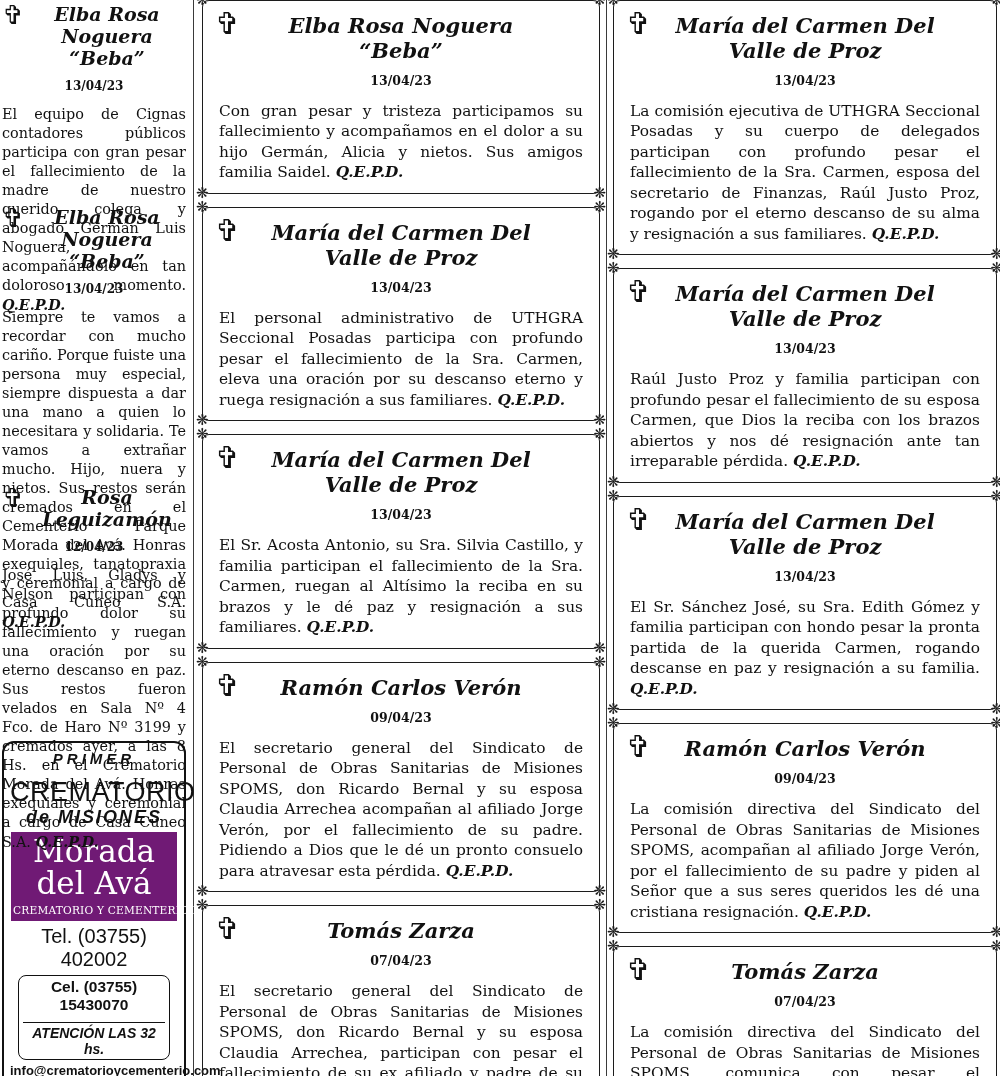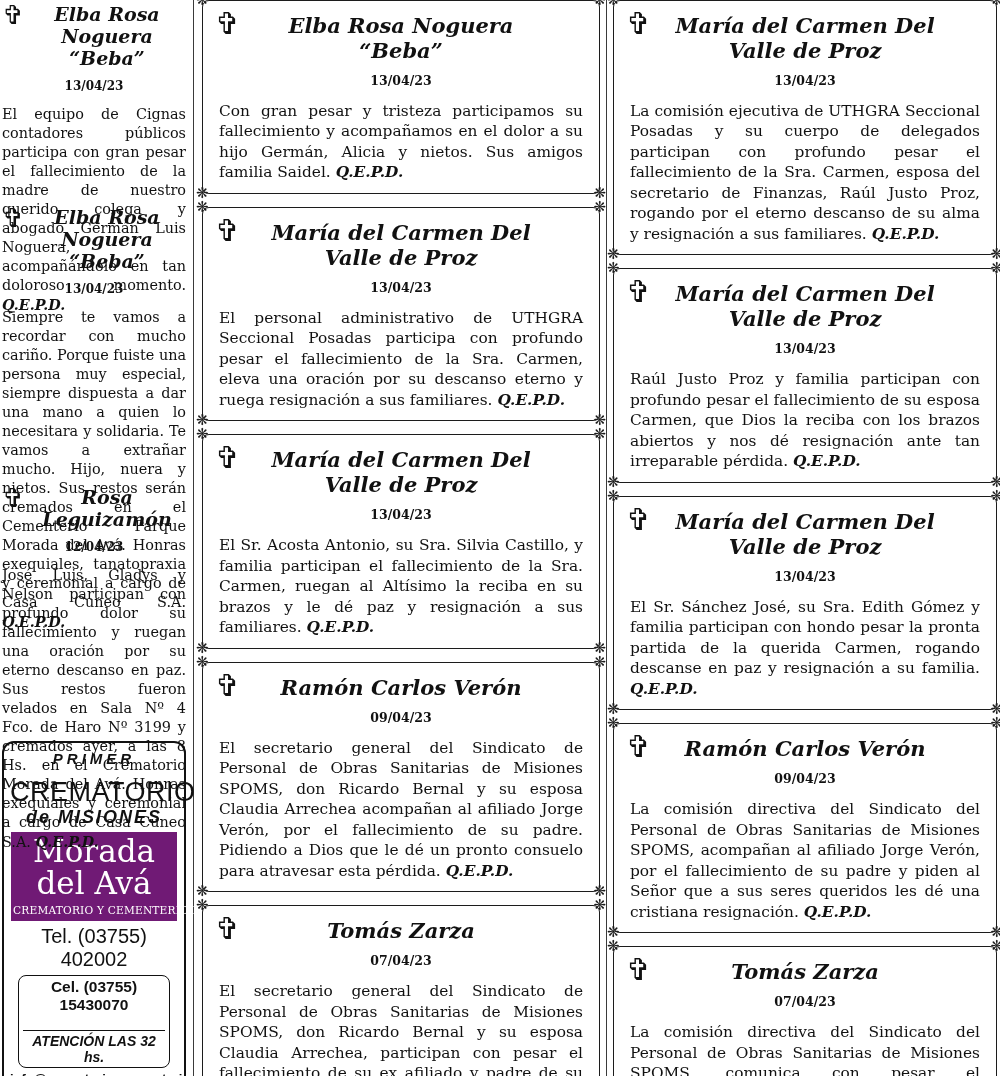--- a/index.html
+++ b/index.html
@@ -37,21 +37,21 @@
   
   .morada { border:2px solid #111; border-radius:12px; padding:7px 6px 6px; text-align:center; font-family:"Liberation Sans",sans-serif; }
   .morada .l1 { font-style:italic; font-size:15px; letter-spacing:4px; font-weight:bold; }
   .morada .l2 { font-weight:400; font-size:27px; letter-spacing:.5px; line-height:1; margin-top:12px; }
   .morada .l3 { font-style:italic; font-size:18px; letter-spacing:2px; font-weight:bold; margin-top:1px; }
   .morada .blk { background:#701a75; color:#fff; margin:4px 1px 4px; padding:4px 2px 5px; }
   .morada .blk .big { font-family:"DejaVu Serif",serif; font-size:31px; line-height:1.02; }
   .morada .blk .sub { font-family:"DejaVu Serif",serif; font-size:10.6px; margin-top:5px; letter-spacing:.2px; white-space:nowrap; }
   .morada .tel { font-weight:normal; font-size:20px; margin-top:2px; }
   .morada .celbox { border:1.5px solid #111; border-radius:8px; margin:4px 8px 3px; padding:2px 4px; }
-  .morada .cel { font-weight:bold; font-size:15.5px; border-bottom:1.5px solid #111; padding-bottom:16px; }
+  .morada .cel { font-weight:bold; font-size:15.5px; border-bottom:1.5px solid #111; padding-bottom:8px; }
   .morada .at24 { font-weight:bold; font-style:italic; font-size:14px; padding-top:2px; }
   .morada .mail { font-weight:bold; font-size:13px; margin-top:3px; }
   .morada .web { font-weight:bold; font-size:12.2px; }
 
   
   .diario { margin-top:24px; height:88px; position:relative; background:linear-gradient(115deg,#b9b9b9,#f3f3f3 35%,#cfcfcf 60%,#a8a8a8); overflow:hidden; font-family:"Liberation Sans",sans-serif; }
   .diario .toprow { position:relative; height:50px; }
 </style>
 </head>
 <body>

